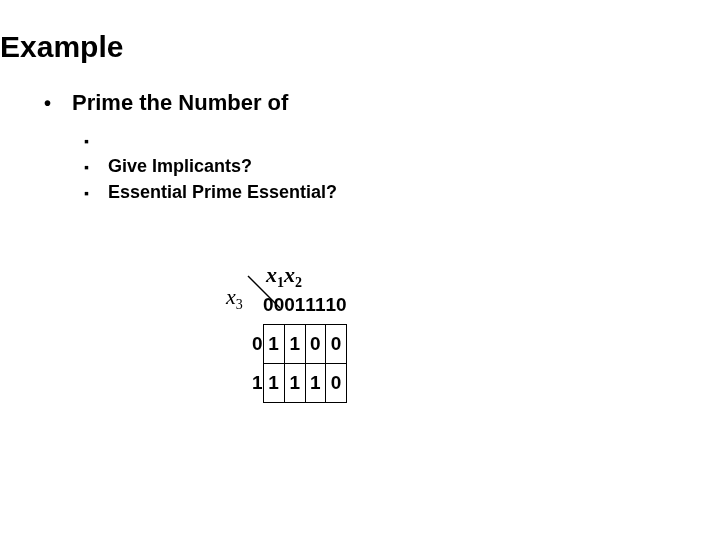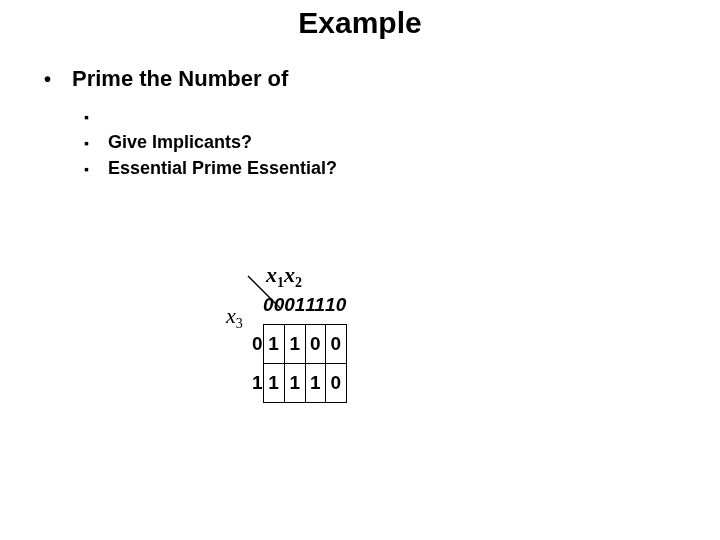--- a/index.html
+++ b/index.html
@@ -11,24 +11,23 @@
     font-family: Arial, Helvetica, sans-serif;
     color: #000;
   }
   .slide {
     position: relative;
     width: 720px;
     height: 540px;
     box-sizing: border-box;
   }
   .title {
-    text-align: center;
     font-size: 30px;
     font-weight: bold;
-    padding-top: 6px;
+    padding-top: 30px;
   }
   .body {
     padding: 26px 0 0 44px;
   }
   .lvl1 {
     display: flex;
     align-items: flex-start;
     font-size: 22px;
     font-weight: bold;
     margin-bottom: 14px;
@@ -78,21 +77,20 @@
     vertical-align: sub;
   }
   .axis-left {
     position: absolute;
     left: 0px;
     top: 18px;
     font-family: "Times New Roman", Times, serif;
     font-style: italic;
     font-size: 22px;
     font-weight: normal;
-    margin-top: 19px;
   }
   .axis-left sub {
     font-size: 14px;
     font-style: normal;
     vertical-align: sub;
   }
   .diagline {
     position: absolute;
     left: 20px;
     top: 8px;
@@ -112,21 +110,20 @@
   table.kmap td, table.kmap th {
     width: 44px;
     height: 38px;
     text-align: center;
     vertical-align: middle;
     padding: 0;
     font-weight: bold;
   }
   table.kmap .colhdr {
     border: none;
-    font-style: italic;
   }
   table.kmap .rowhdr {
     border: none;
   }
   table.kmap td.cell {
     border: 1.5px solid #000;
   }
 </style>
 </head>
 <body>

